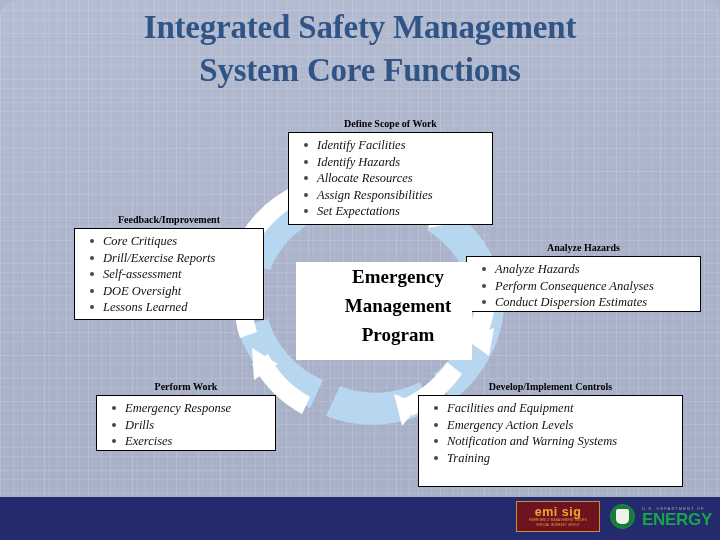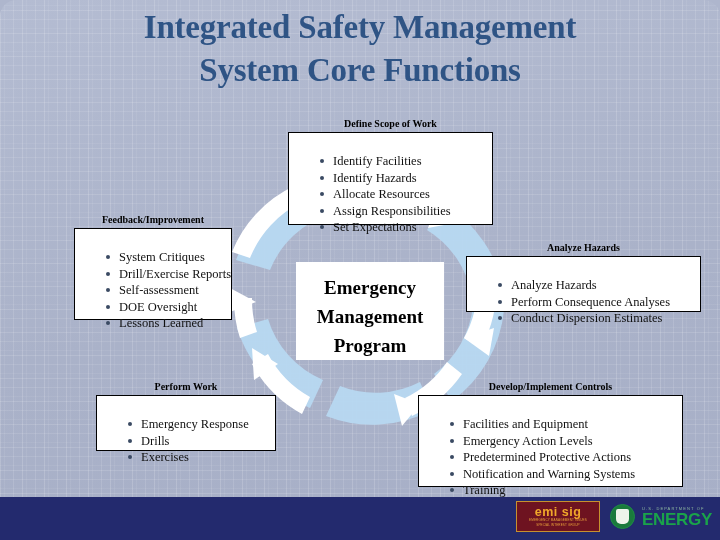--- a/index.html
+++ b/index.html
@@ -78,23 +78,24 @@
     white-space: nowrap;
     margin-bottom: 1px;
   }
   .panel-box {
     background: #ffffff;
     border: 1px solid #000000;
     box-sizing: border-box;
     padding: 4px 4px 4px 2px;
   }
   .panel-box ul {
-    margin: 16px;
+    margin: 0;
     padding: 0 0 0 26px;
     list-style: none;
+    font-style: italic;
   }
   .panel-box li {
     position: relative;
     font-size: 12.5px;
     line-height: 16.5px;
     color: #111111;
     white-space: nowrap;
   }
   .panel-box li::before {
     content: "";
@@ -104,21 +105,21 @@
     width: 4px;
     height: 4px;
     border-radius: 50%;
     background: #3a4a63;
   }
 
   
   #panel-scope      { left: 288px; top: 117px; width: 205px; }
   #panel-scope .panel-box { height: 93px; }
 
-  #panel-feedback   { left: 74px;  top: 213px; width: 158px; }
+  #panel-feedback   { left: 74px;  top: 213px; width: 190px; }
   #panel-feedback .panel-box { height: 92px; }
 
   #panel-analyze    { left: 466px; top: 241px; width: 235px; }
   #panel-analyze .panel-box { height: 56px; }
 
   #panel-perform    { left: 96px;  top: 380px; width: 180px; }
   #panel-perform .panel-box { height: 56px; }
 
   #panel-controls   { left: 418px; top: 380px; width: 265px; }
   #panel-controls .panel-box { height: 92px; }
@@ -127,21 +128,22 @@
   #center-box {
     position: absolute;
     left: 296px;
     top: 262px;
     width: 148px;
     height: 98px;
     background: #ffffff;
     display: flex;
     flex-direction: column;
     align-items: center;
-    justify-content: flex-end;
+    justify-content: flex-start;
+    padding-left: 28px;
   }
   #center-box .cline {
     display: block;
     font-weight: bold;
     font-size: 19px;
     line-height: 29px;
     color: #000000;
     text-align: center;
     white-space: nowrap;
   }
@@ -299,21 +301,21 @@
         <li>Assign Responsibilities</li>
         <li>Set Expectations</li>
       </ul>
     </div>
   </div>
 
   <div class="panel" id="panel-feedback">
     <div class="panel-head">Feedback/Improvement</div>
     <div class="panel-box">
       <ul>
-        <li>System Critiques</li>
+        <li>Core Critiques</li>
         <li>Drill/Exercise Reports</li>
         <li>Self-assessment</li>
         <li>DOE Oversight</li>
         <li>Lessons Learned</li>
       </ul>
     </div>
   </div>
 
   <div class="panel" id="panel-analyze">
     <div class="panel-head">Analyze Hazards</div>
@@ -336,21 +338,20 @@
       </ul>
     </div>
   </div>
 
   <div class="panel" id="panel-controls">
     <div class="panel-head">Develop/Implement Controls</div>
     <div class="panel-box">
       <ul>
         <li>Facilities and Equipment</li>
         <li>Emergency Action Levels</li>
-        <li>Predetermined Protective Actions</li>
         <li>Notification and Warning Systems</li>
         <li>Training</li>
       </ul>
     </div>
   </div>
 
   <div id="center-box">
     <span class="cline">Emergency</span>
     <span class="cline">Management</span>
     <span class="cline">Program</span>

